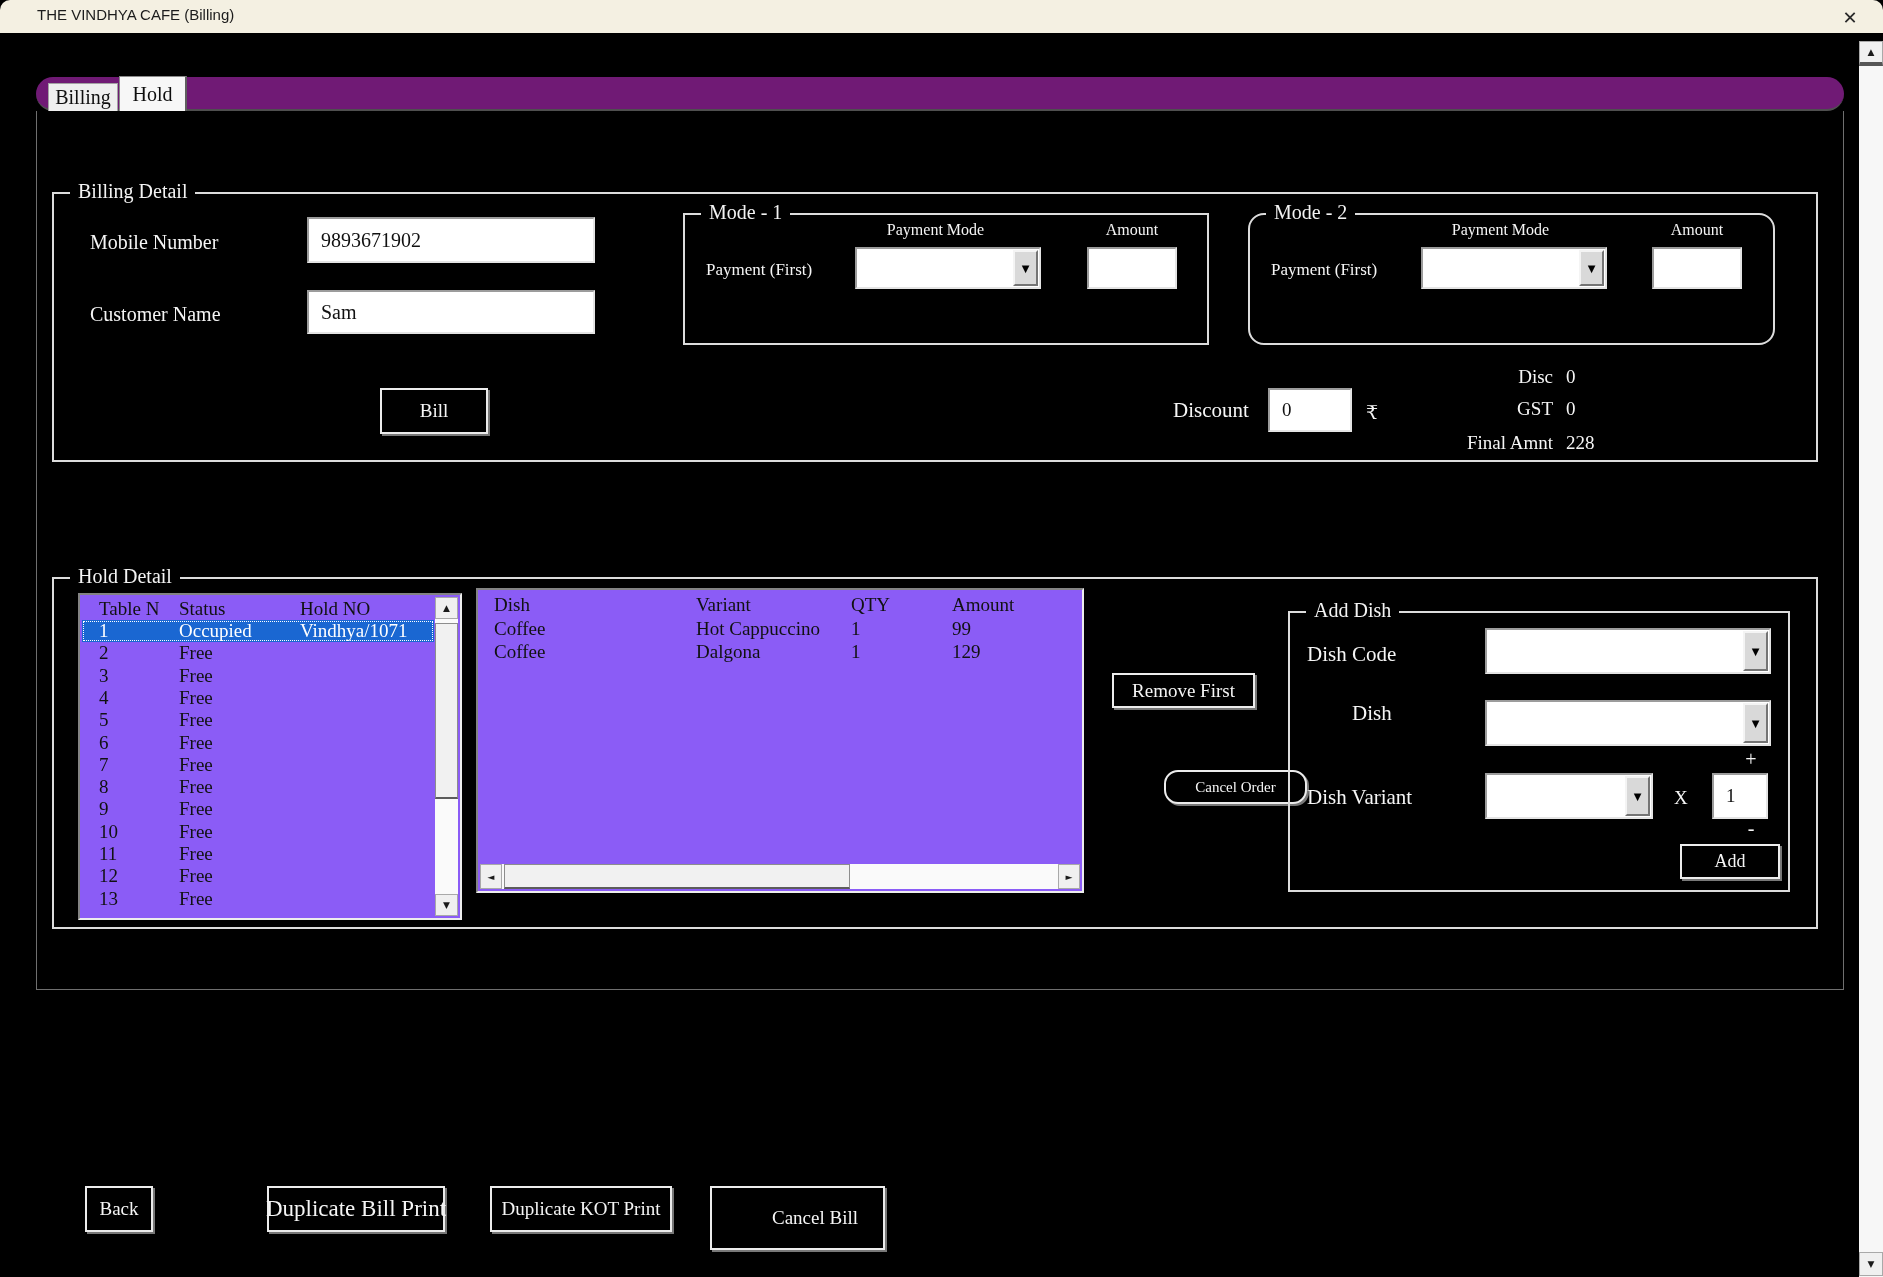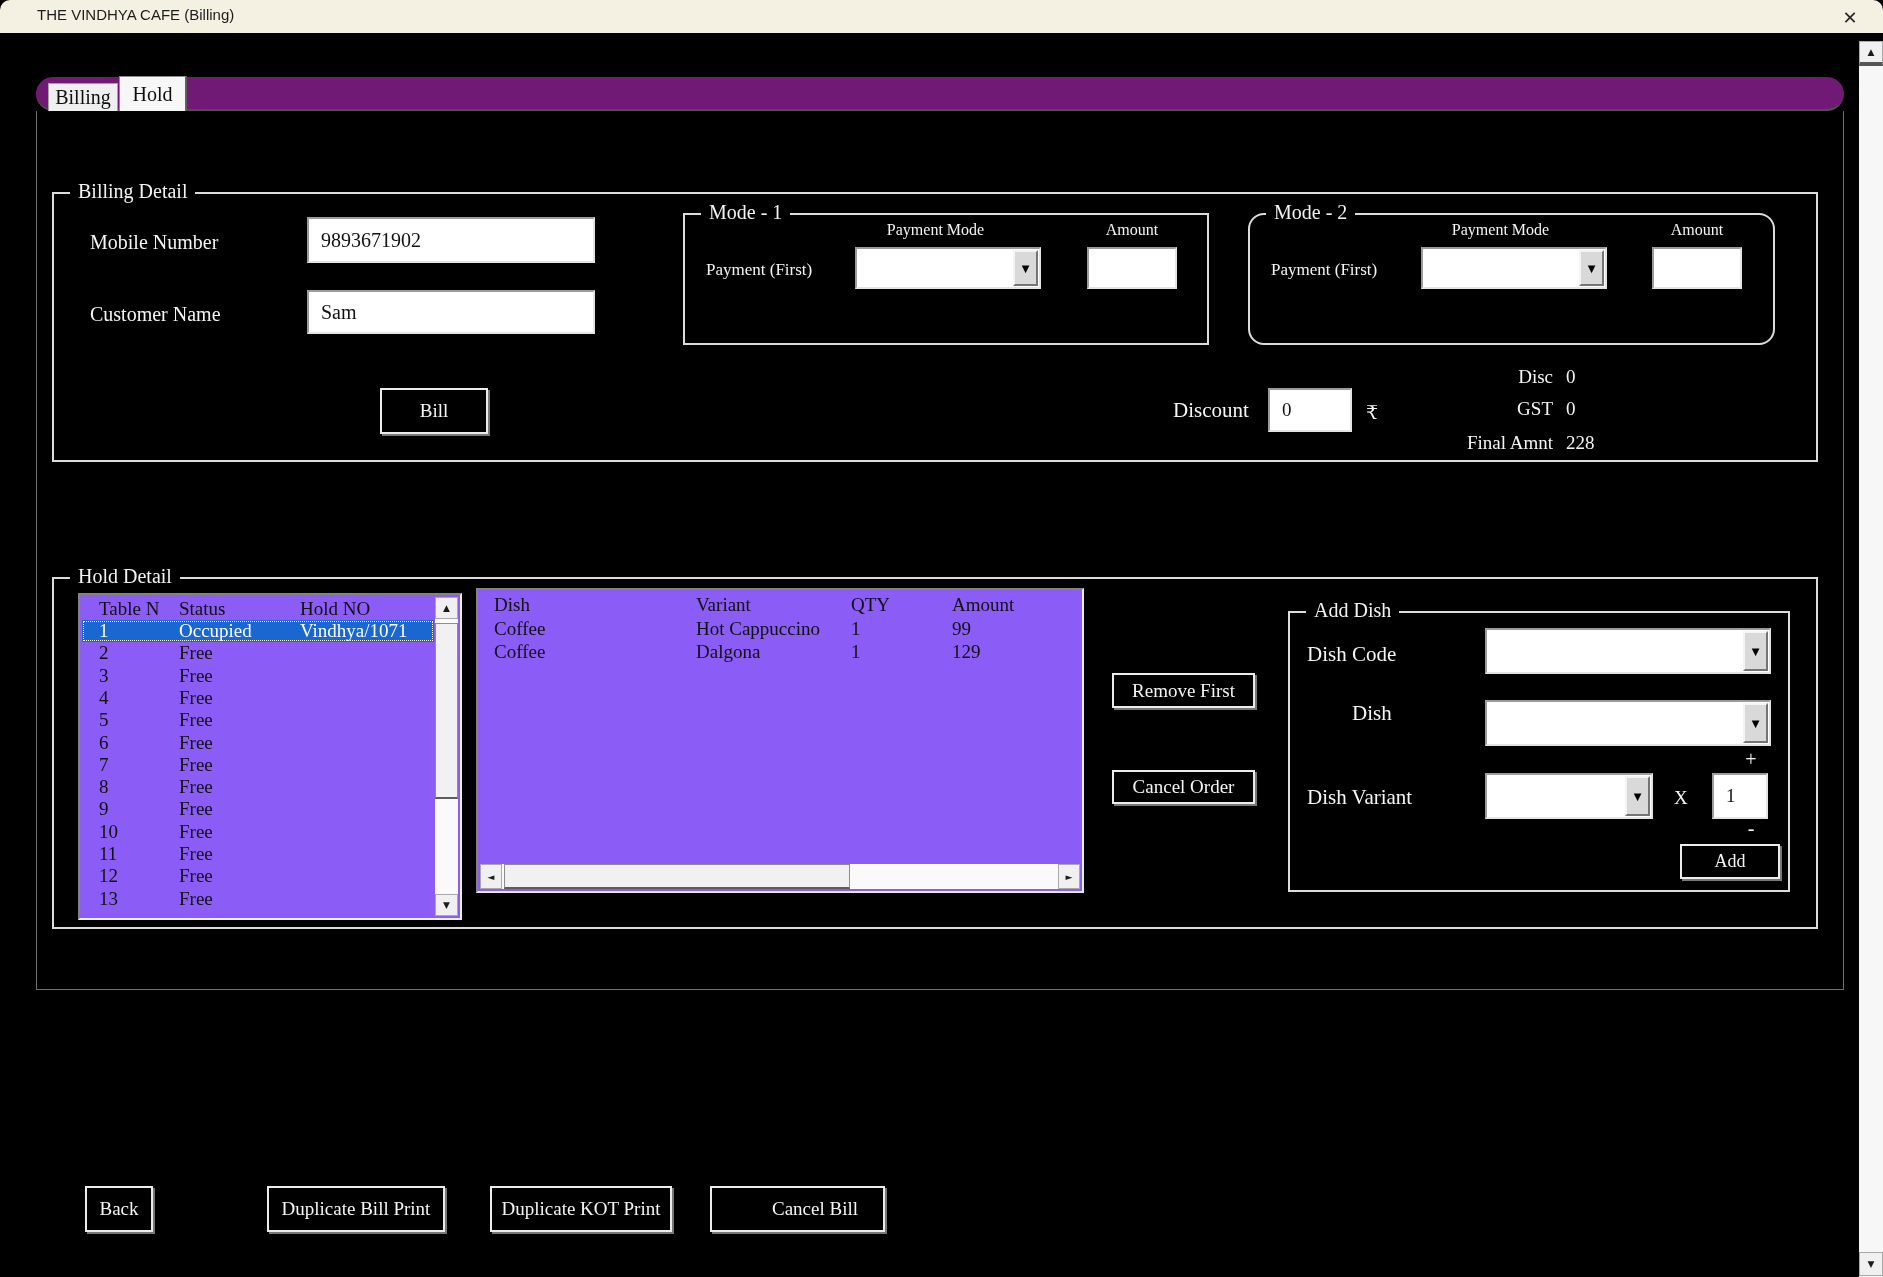--- a/index.html
+++ b/index.html
@@ -76,26 +76,26 @@
   #combo-pay1{left:855px;top:247px;width:186px;height:42px;}
   #combo-pay2{left:1421px;top:247px;width:186px;height:42px;}
   #combo-dishcode{left:1485px;top:628px;width:286px;height:46px;}
   #combo-dish{left:1485px;top:700px;width:286px;height:46px;}
   #combo-dishvariant{left:1485px;top:773px;width:168px;height:46px;}
   
   .btn{position:absolute;background:#000;color:#f5f5f5;border:2px solid #ececec;box-shadow:2px 2px 0 0 #787878;
        display:flex;align-items:center;justify-content:center;box-sizing:border-box;cursor:pointer;white-space:nowrap;}
   #btn-bill{left:380px;top:388px;width:108px;height:46px;font-size:19px;}
   #btn-remove{left:1112px;top:673px;width:143px;height:35px;font-size:19px;}
-  #btn-cancelorder{left:1112px;top:770px;width:143px;height:34px;font-size:19px;}
+  #btn-cancelorder{left:1164px;top:770px;width:143px;height:34px;font-size:15px;border-radius:14px;}
   #btn-add{left:1680px;top:844px;width:100px;height:35px;font-size:18px;}
   #btn-back{left:85px;top:1186px;width:68px;height:46px;font-size:19px;}
-  #btn-dbp{left:267px;top:1186px;width:178px;height:46px;font-size:19px;}
+  #btn-dbp{left:267px;top:1186px;width:178px;height:46px;font-size:23px;}
   #btn-dkp{left:490px;top:1186px;width:182px;height:46px;font-size:19px;}
-  #btn-cancelbill{left:710px;top:1186px;width:175px;height:46px;font-size:19px;padding-left:35px;}
+  #btn-cancelbill{left:710px;top:1186px;width:175px;height:64px;font-size:19px;padding-left:35px;}
   
   .listbox{position:absolute;background:#8b5cf6;border:2px solid;border-color:#838383 #ededed #ededed #838383;box-sizing:border-box;}
   #table-list{left:78px;top:593px;width:384px;height:327px;}
   #dish-list{left:476px;top:588px;width:608px;height:305px;}
   .lv-hcell{position:absolute;font-size:19px;color:#111;white-space:nowrap;}
   .lv-rows{position:absolute;overflow:hidden;}
   #table-rows{left:2px;top:25px;right:26px;bottom:2px;}
   #dish-rows{left:2px;top:28px;right:2px;bottom:28px;}
   .lv-row{position:absolute;left:0;right:0;height:22px;}
   .lv-row.selected{background:#1a67d2;outline:1px dotted #fff;outline-offset:-2px;}

